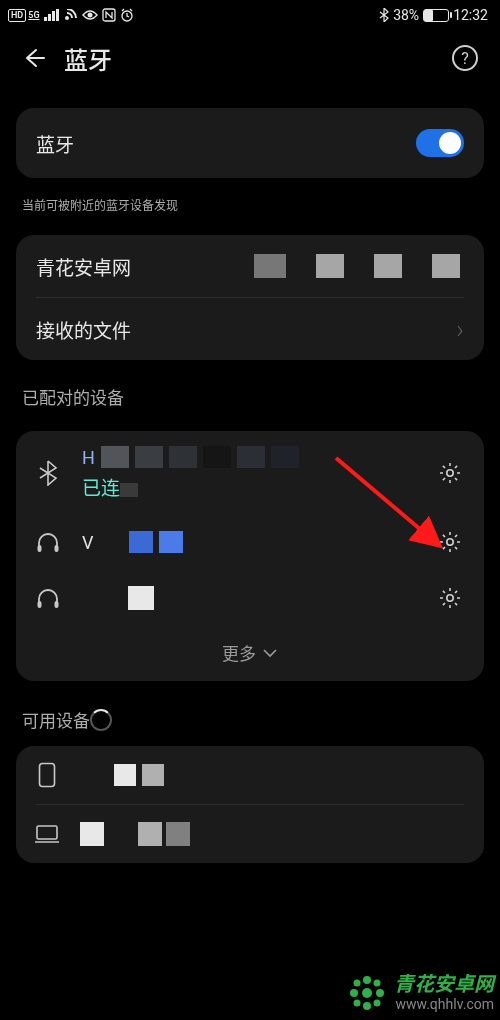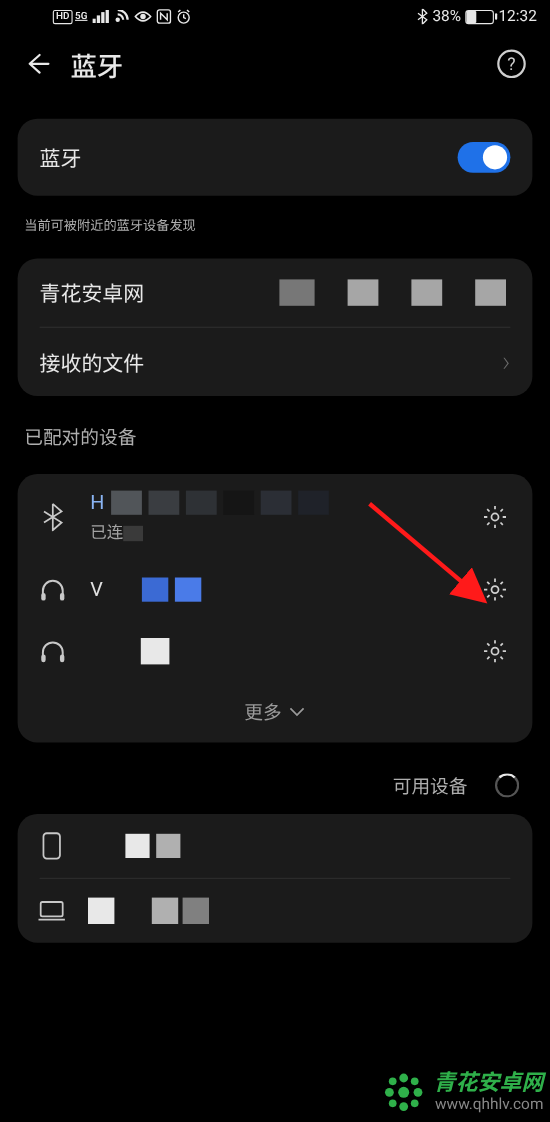--- a/index.html
+++ b/index.html
@@ -14,21 +14,20 @@
   }
 
   
   .status-bar {
     height: 30px;
     display: flex;
     justify-content: space-between;
     padding: 0 12px 0 8px;
     font-size: 14px;
     color: #e8e8e8;
-    margin-left: 40px;
   }
   .status-left, .status-right { display: flex; align-items: center; gap: 4px; }
   .status-left svg, .status-right svg { display: block; }
   .status-hd {
     border: 1px solid #e8e8e8;
     border-radius: 2px;
     font-size: 9px;
     padding: 0 2px;
     line-height: 11px;
     font-weight: 600;
@@ -146,22 +145,22 @@
     gap: 18px;
   }
   .dev-icon {
     width: 32px;
     display: flex; justify-content: center;
     color: #c8c8c8;
   }
   .dev-body { flex: 1; display: flex; flex-direction: column; gap: 4px; }
   .dev-name-line { display: flex; align-items: center; gap: 6px; height: 24px; }
   .dev-sub {
-    font-size: 15px;
-    color: #a3a3a3;
+    font-size: 19px;
+    color: #5eead4;
   }
   .gear-btn {
     width: 28px; height: 28px;
     display: flex; align-items: center; justify-content: center;
     color: #cfcfcf;
   }
 
   .more-row {
     display: flex;
     justify-content: center;
@@ -169,23 +168,22 @@
     gap: 6px;
     padding: 14px 0 16px 0;
     color: #9a9a9a;
     font-size: 17px;
   }
 
   
   .avail-header {
     display: flex;
     align-items: center;
-    justify-content: flex-end;
+    justify-content: flex-start;
     padding: 26px 12px 0 6px;
-    gap: 25px;
   }
   .spinner {
     width: 22px; height: 22px;
     border: 2px solid #555;
     border-top-color: #e8e8e8;
     border-radius: 50%;
   }
 
   .avail-row {
     display: flex;

